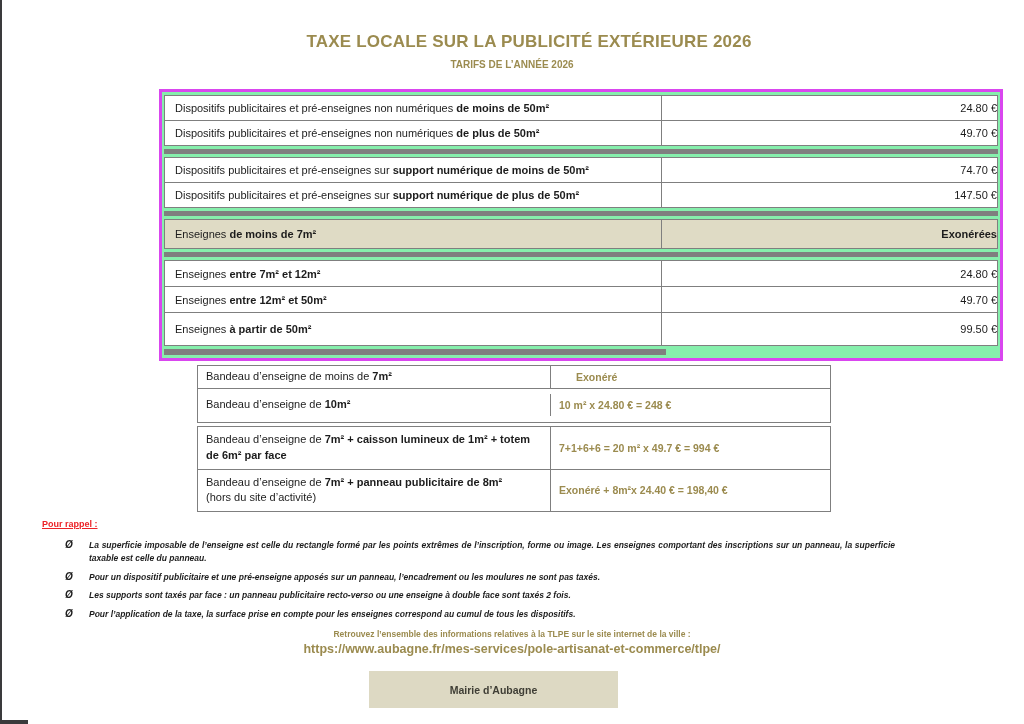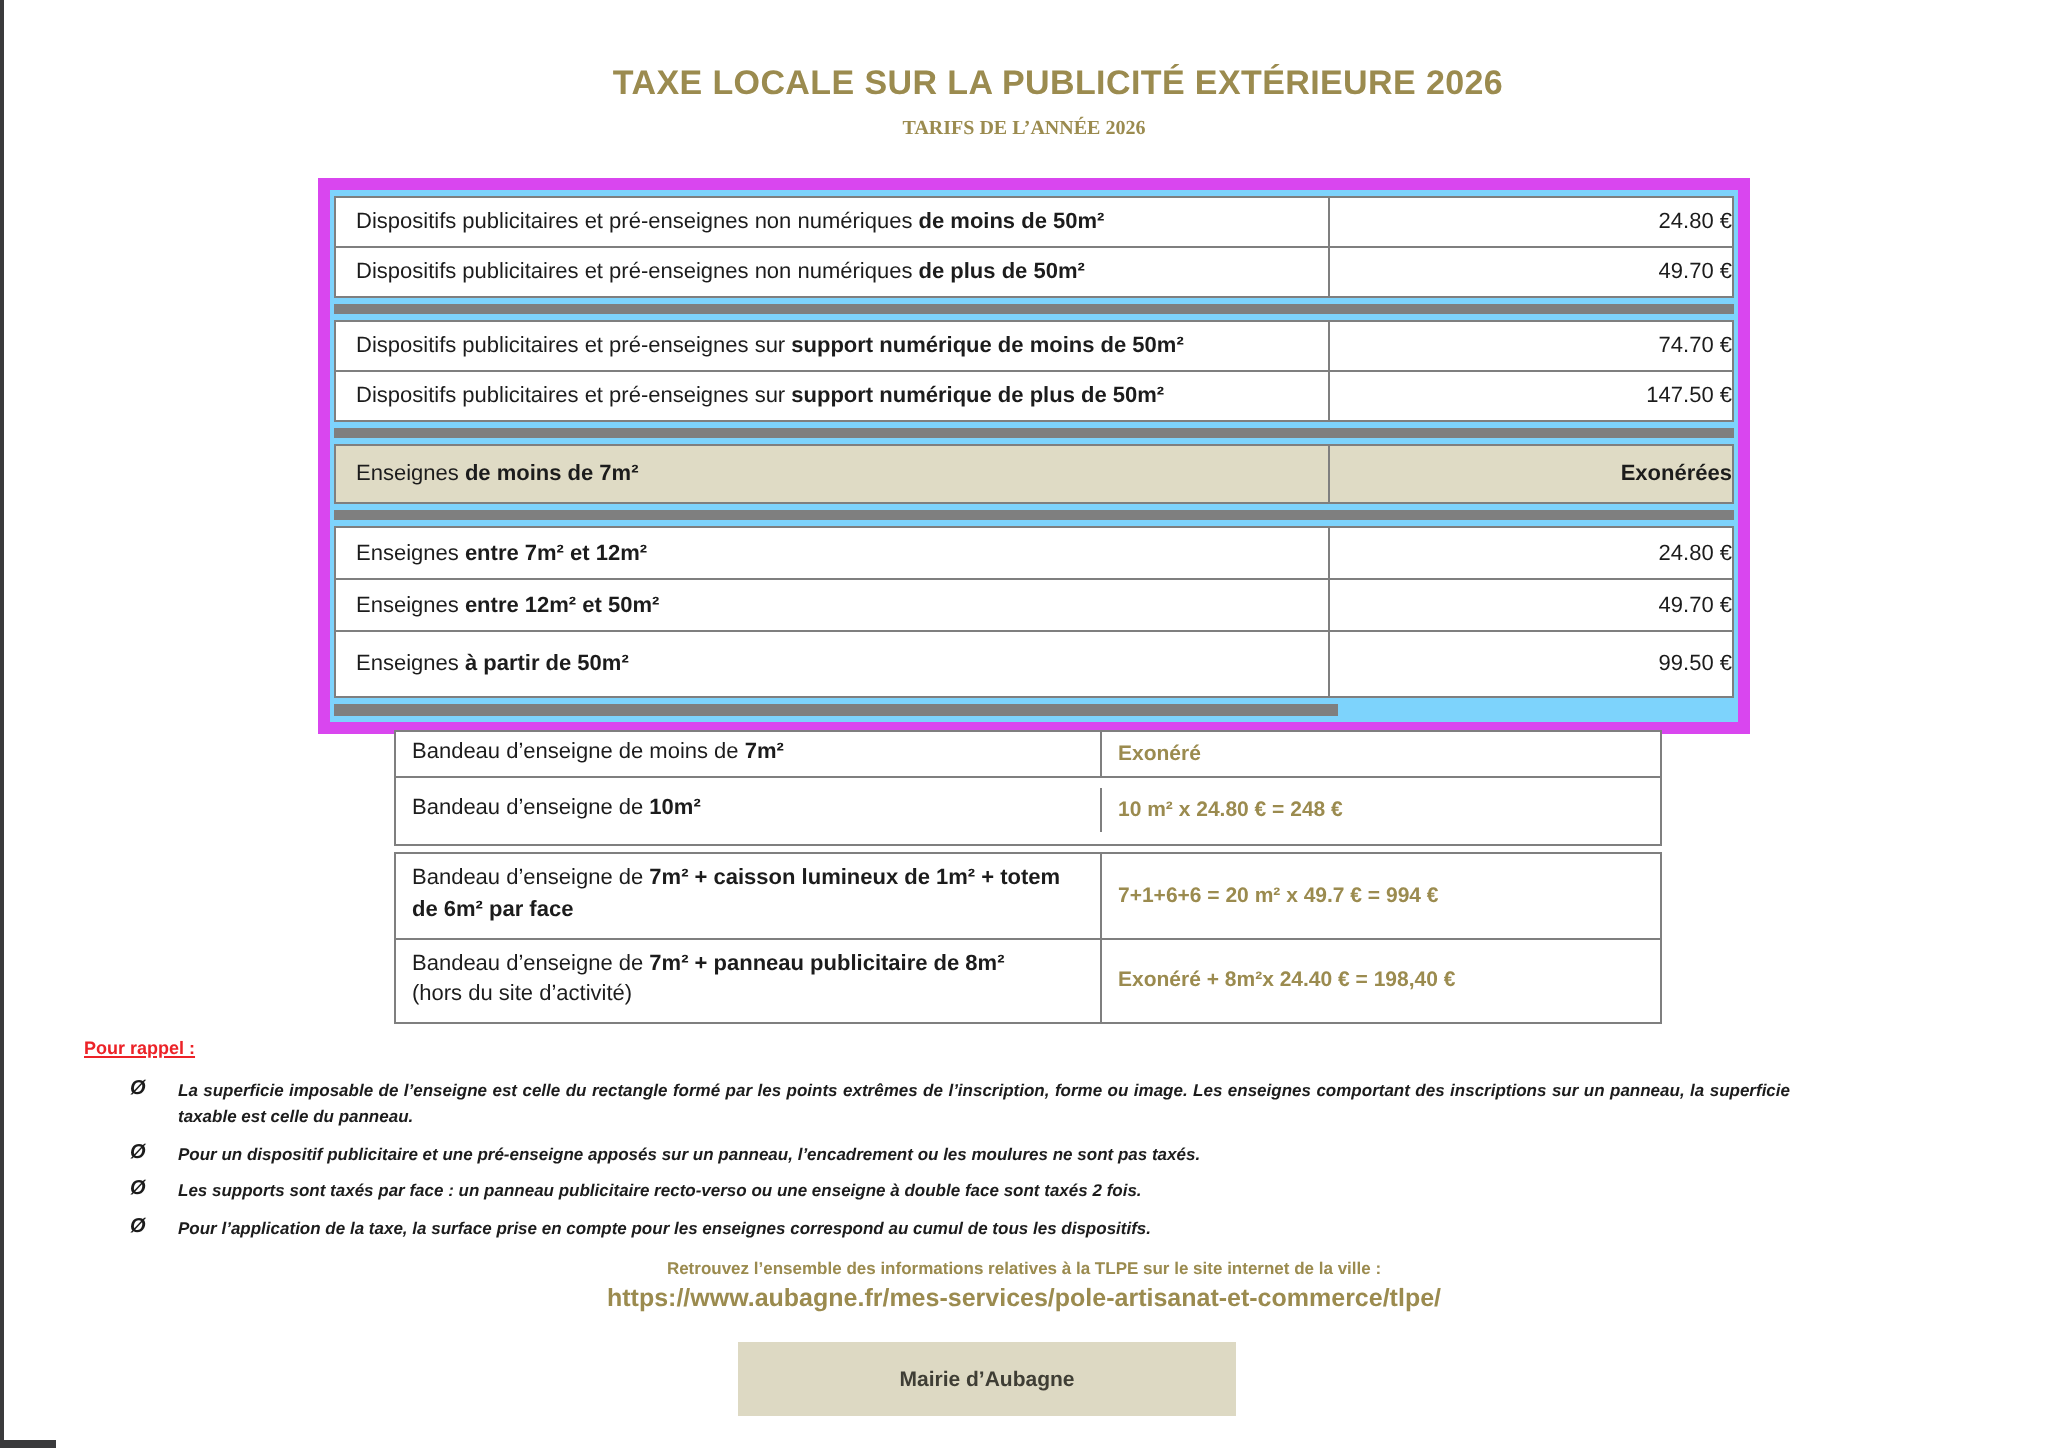--- a/index.html
+++ b/index.html
@@ -10,27 +10,27 @@
   }
   .edge-left { position:absolute; left:0; top:0; width:2px; height:724px; background:#3a3a3c; }
   .edge-bottom-mark { position:absolute; left:0; bottom:0; width:28px; height:4px; background:#3a3a3c; }
 
   .title {
     position:absolute; top:32px; left:17px; width:1024px; text-align:center;
     font-size:17px; font-weight:bold; color:#9b8b4f; letter-spacing:.2px;
   }
   .subtitle {
     position:absolute; top:59px; left:0; width:1024px; text-align:center;
-    font-size:10px; font-weight:bold; color:#9b8b4f;font-family:Liberation Serif, serif;
+    font-size:10px; font-weight:bold; color:#9b8b4f;
   }
 
   
   .t1 {
-    position:absolute; left:159px; top:89px; width:716px;
-    border:6px solid #d946ef; padding:3px 2px 3px 2px; background:#7dd3fc;
+    position:absolute; left:159px; top:89px; width:844px;
+    border:3px solid #d946ef; padding:3px 2px 3px 2px; background:#86efac;
   }
   .t1 .row {
     display:flex; align-items:center; border:1px solid #7f7f7f; background:#fff;
     font-size:11px;
   }
   .t1 .row.stack { margin-top:-1px; }
   .t1 .c-label { width:497px; padding:0 10px; border-right:1px solid #7f7f7f; align-self:stretch; display:flex; align-items:center; }
   .t1 .c-value { flex:1; text-align:right; }
   .t1 .h26 { height:26px; }
   .t1 .h30 { height:30px; }
@@ -42,21 +42,21 @@
   .t1 .endbar { height:6px; background:#7f7f7f; width:502px; margin-top:3px; }
   .b { font-weight:bold; }
 
   
   .t2 { position:absolute; left:197px; top:365px; width:634px; font-size:11px; }
   .t2 .row { display:flex; border:1px solid #7f7f7f; background:#fff; }
   .t2 .row.stack { margin-top:-1px; }
   .t2 .row.gap { margin-top:3px; }
   .t2 .c-label { width:353px; padding:3px 8px; border-right:1px solid #7f7f7f; display:flex; flex-direction:column; justify-content:center; line-height:1.45; }
   .t2 .c-value { flex:1; padding:3px 8px; display:flex; align-items:center; color:#9b8b4f; font-weight:bold; font-size:10.5px; }
-  .t2 .h22 { min-height:22px; }
+  .t2 .h22 { min-height:22px;gap:17px; }
   .t2 .h35 { min-height:35px;align-items:center; }
   .t2 .h44 { min-height:44px; }
   .t2 .h43 { min-height:43px; }
   .t2 .suffix { display:block; font-weight:normal; }
 
   
   .rappel {
     position:absolute; left:42px; top:519px; color:#ec2227; font-weight:bold;
     font-size:9px; text-decoration:underline;
   }

